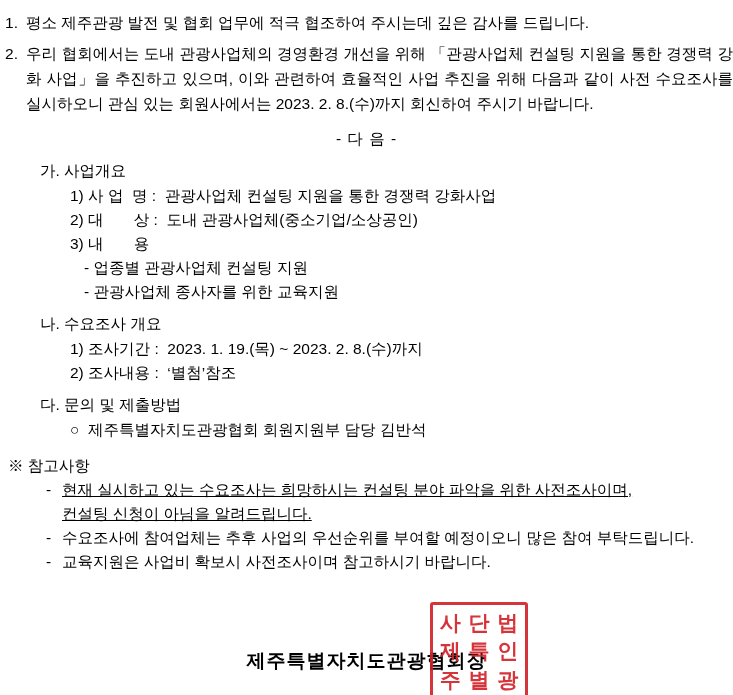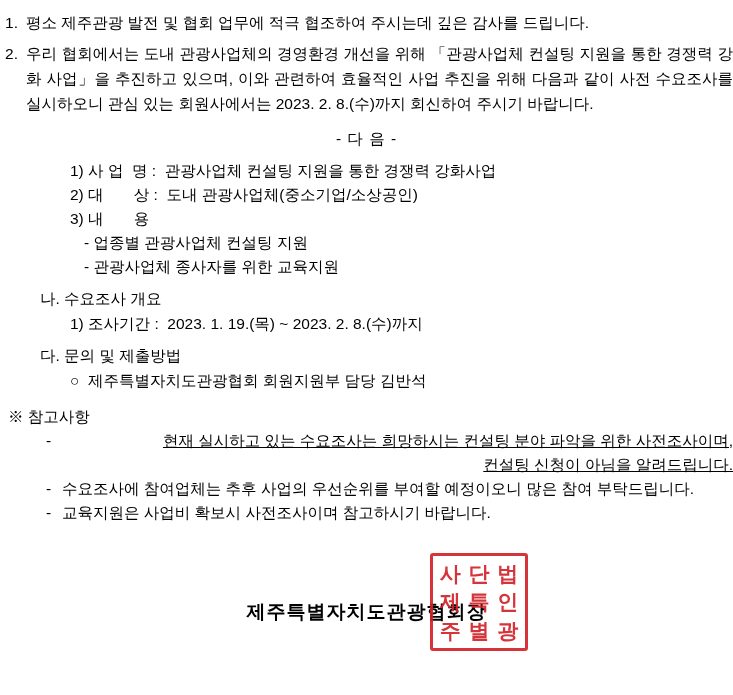--- a/index.html
+++ b/index.html
@@ -81,21 +81,20 @@
     font-weight: normal;
     line-height: 24px;
   }
   .note-list {
     margin-left: 46px;
     font-size: 15.5px;
     line-height: 24px;
   }
   .note-list .u {
     text-decoration: underline;
-    text-align: right;
   }
   .note-row {
     display: flex;
     align-items: flex-start;
   }
   .note-row .dash {
     flex: 0 0 16px;
   }
   .note-row .txt {
     flex: 1;
@@ -157,30 +156,32 @@
   </div>
 
   <div class="num-item">
     <div class="num">2.</div>
     <div class="body"><span>우리 협회에서는 도내 관광사업체의 경영환경 개선을 위해 「관광사업체 컨설팅 지원을 통한 경쟁력 강화 사업」을 추진하고 있으며, 이와 관련하여 효율적인 사업 추진을 위해 다음과 같이 사전 수요조사를 실시하오니 관심 있는 회원사에서는 </span><span class="bold">2023. 2. 8.(수)까지</span><span> 회신하여 주시기 바랍니다.</span></div>
   </div>
 
   <div class="damm">- 다       음 -</div>
 
   <div class="sect">
+    <div class="h">가.  사업개요</div>
     <div class="lv2 row">1) 사 업  명 :  관광사업체 컨설팅 지원을 통한 경쟁력 강화사업</div>
     <div class="lv2 row">2) 대       상 :  도내 관광사업체(중소기업/소상공인)</div>
     <div class="lv2 row">3) 내       용</div>
     <div class="lv3b row">- 업종별 관광사업체 컨설팅 지원</div>
     <div class="lv3b row">- 관광사업체 종사자를 위한 교육지원</div>
   </div>
 
   <div class="sect" style="margin-top:8px;">
     <div class="h">나.  수요조사 개요</div>
     <div class="lv2 row">1) 조사기간 :  2023. 1. 19.(목) ~ 2023. 2. 8.(수)까지</div>
+    <div class="lv2 row">2) 조사내용 :  ‘별첨’참조</div>
   </div>
 
   <div class="sect" style="margin-top:8px;">
     <div class="h">다.  문의 및 제출방법</div>
     <div class="lv2 row">○  제주특별자치도관광협회 회원지원부 담당 김반석</div>
   </div>
 
   <div class="note-head">※  참고사항</div>
   <div class="note-list">
     <div class="note-row">

